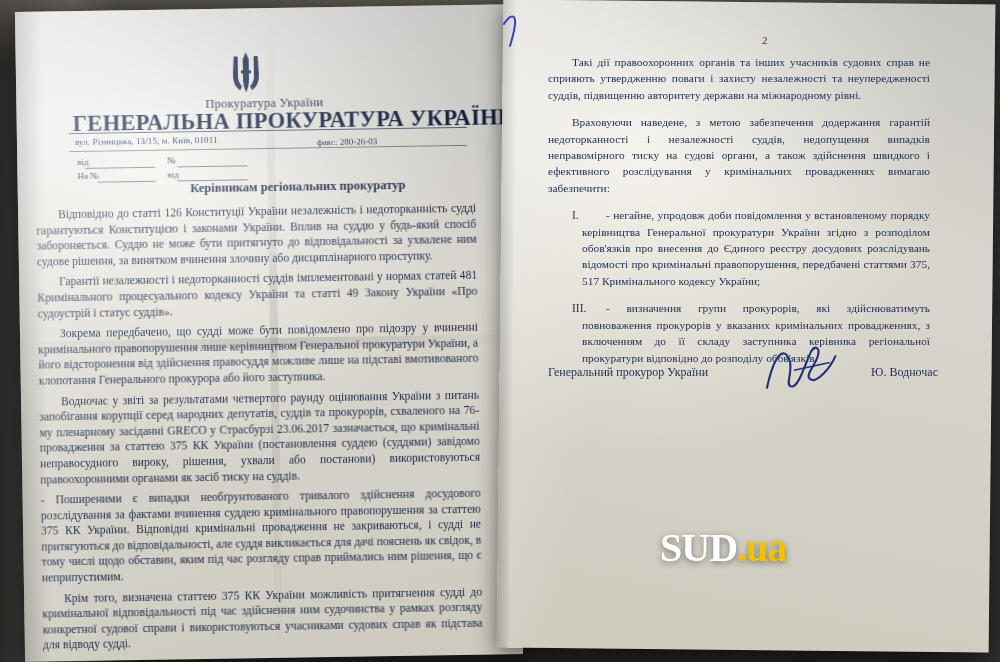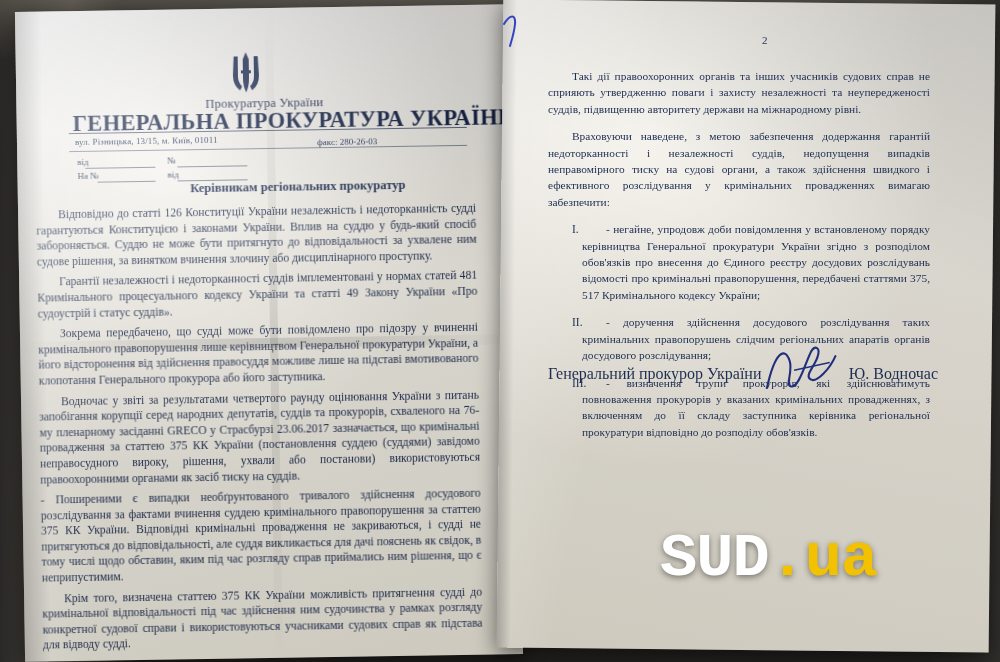--- a/index.html
+++ b/index.html
@@ -164,21 +164,21 @@
   .body-left p.noind { text-indent: 0; }
 
   
   .pgnum {
     position: absolute;
     font-size: 11px;
     color: #26365c;
   }
   .body-right {
     position: absolute;
-    left: 548px; top: 68px;
+    left: 548px; top: 54px;
     width: 382px;
     font-size: 11.4px;
     line-height: 16.4px;
     text-align: justify;
     color: #1e2e52;
   }
   .body-right p { margin: 0 0 11px 0; text-indent: 24px; }
   .item {
     position: relative;
     padding-left: 34px;
@@ -187,21 +187,21 @@
   .item .marker {
     position: absolute;
     left: 0; top: 0;
     font-size: 11.5px;
     color: #1e2e52;
   }
   .sign-row {
     position: absolute;
     left: 548px; top: 365px;
     width: 390px;
-    font-size: 16px;
+    font-size: 12px;
     color: #1e2e52;
     display: flex;
     justify-content: space-between;
     align-items: flex-end;
   }
   .sig-scribble {
     position: absolute;
     left: 760px; top: 340px;
     width: 80px; height: 56px;
     color: #1c2f7a;
@@ -212,23 +212,23 @@
     left: 498px; top: 12px;
     width: 30px; height: 36px;
     color: #2f3fae;
   }
 
   
   #watermark {
     position: absolute;
     left: 660px;
     top: 528px;
-    font-family: Liberation Mono, monospace;
+    font-family: Liberation Serif, serif;
     font-weight: bold;
-    font-size: 62px;
+    font-size: 40px;
     letter-spacing: -1px;
     line-height: 1;
     color: #ffffff;
     text-shadow: 0 2px 6px rgba(0,0,0,.45);
     user-select: none;
   }
   #watermark .accent { color: #f2c200; }
 
   .shadow-strip {
     position: absolute;
@@ -304,24 +304,20 @@
 
     <div class="body-right">
       <p>Такі дії правоохоронних органів та інших учасників судових справ не сприяють утвердженню поваги і захисту незалежності та неупередженості суддів, підвищенню авторитету держави на міжнародному рівні.</p>
       <p>Враховуючи наведене, з метою забезпечення додержання гарантій недоторканності і незалежності суддів, недопущення випадків неправомірного тиску на судові органи, а також здійснення швидкого і ефективного розслідування у кримінальних провадженнях вимагаю забезпечити:</p>
 
       <p class="item">
         <span class="marker">I.</span>
         <span>- негайне, упродовж доби повідомлення у встановленому порядку керівництва Генеральної прокуратури України згідно з розподілом обов'язків про внесення до Єдиного реєстру досудових розслідувань відомості про кримінальні правопорушення, передбачені статтями 375, 517 Кримінального кодексу України;</span>
       </p>
       <p class="item">
-        <span class="marker">II.</span>
-        <span>- доручення здійснення досудового розслідування таких кримінальних правопорушень слідчим регіональних апаратів органів досудового розслідування;</span>
-      </p>
-      <p class="item">
         <span class="marker">III.</span>
         <span>- визначення групи прокурорів, які здійснюватимуть повноваження прокурорів у вказаних кримінальних провадженнях, з включенням до її складу заступника керівника регіональної прокуратури відповідно до розподілу обов'язків.</span>
       </p>
     </div>
 
     <div class="sign-row">
       <span>Генеральний прокурор України</span>
       <span>Ю. Водночас</span>
     </div>
 

